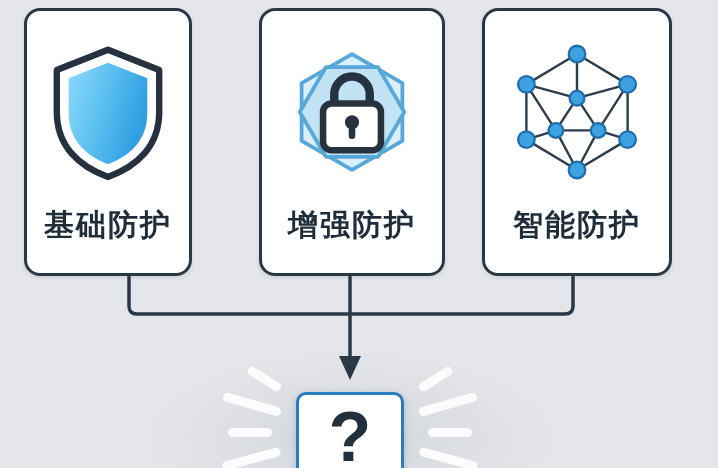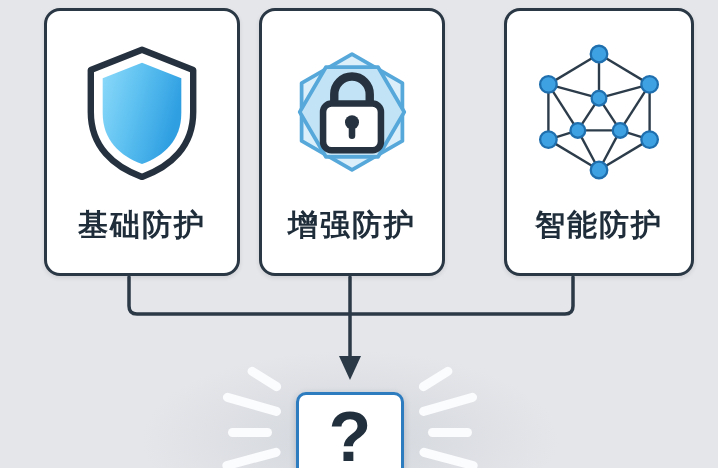--- a/index.html
+++ b/index.html
@@ -23,23 +23,23 @@
     background:#ffffff;
     border:3px solid #2a3744;
     border-radius:16px;
     box-shadow:0 2px 4px rgba(40,50,60,0.12);
     display:flex;
     flex-direction:column;
     align-items:center;
     box-sizing:border-box;
     padding-top:22px;
   }
-  .card-1 { left:44px;  width:196px; }
+  .card-1 { left:24px;  width:168px; }
   .card-2 { left:259px; width:186px; }
-  .card-3 { left:504px; width:190px; }
+  .card-3 { left:482px; width:190px; }
 
   .card .icon-wrap {
     width:148px; height:158px;
     display:flex; align-items:center; justify-content:center;
   }
   .card .card-label {
     margin-top:14px;
     font-size:30px;
     font-weight:bold;
     color:#1f2d3a;

